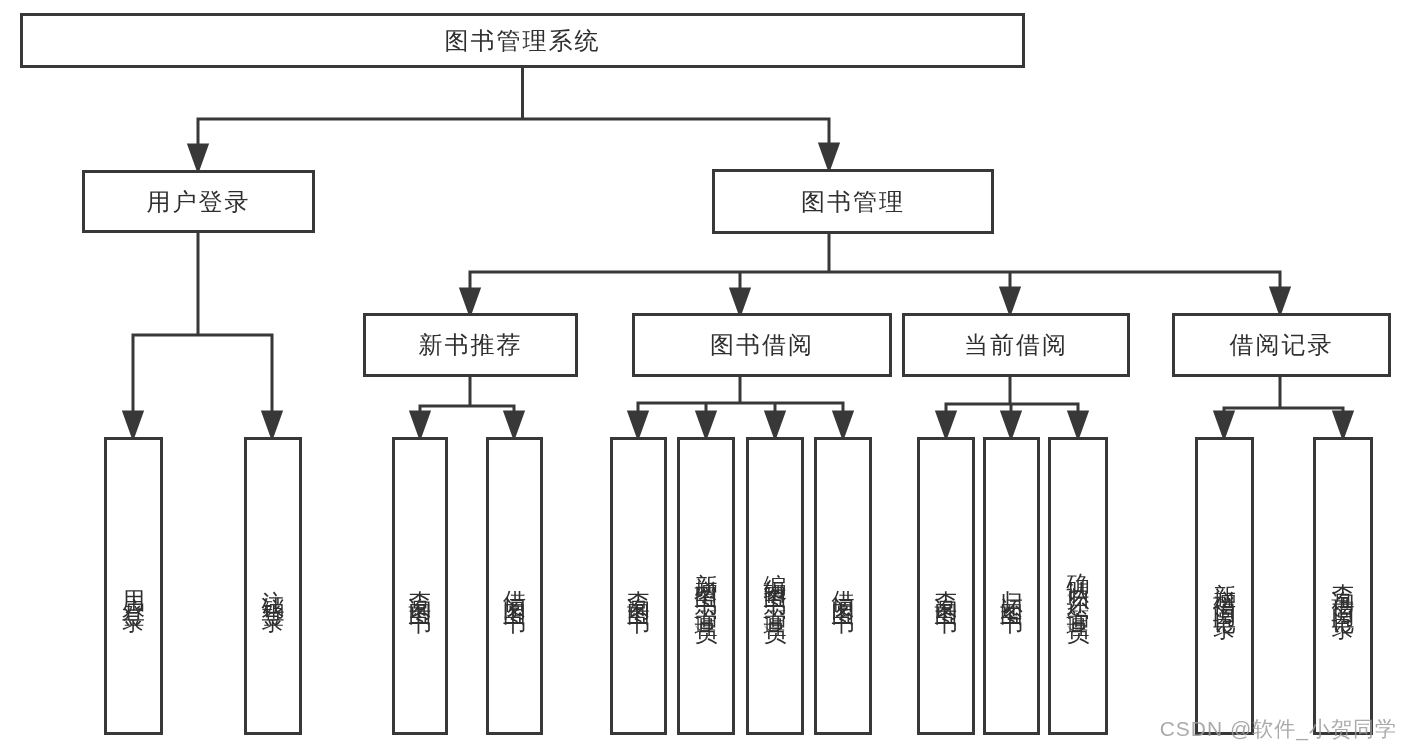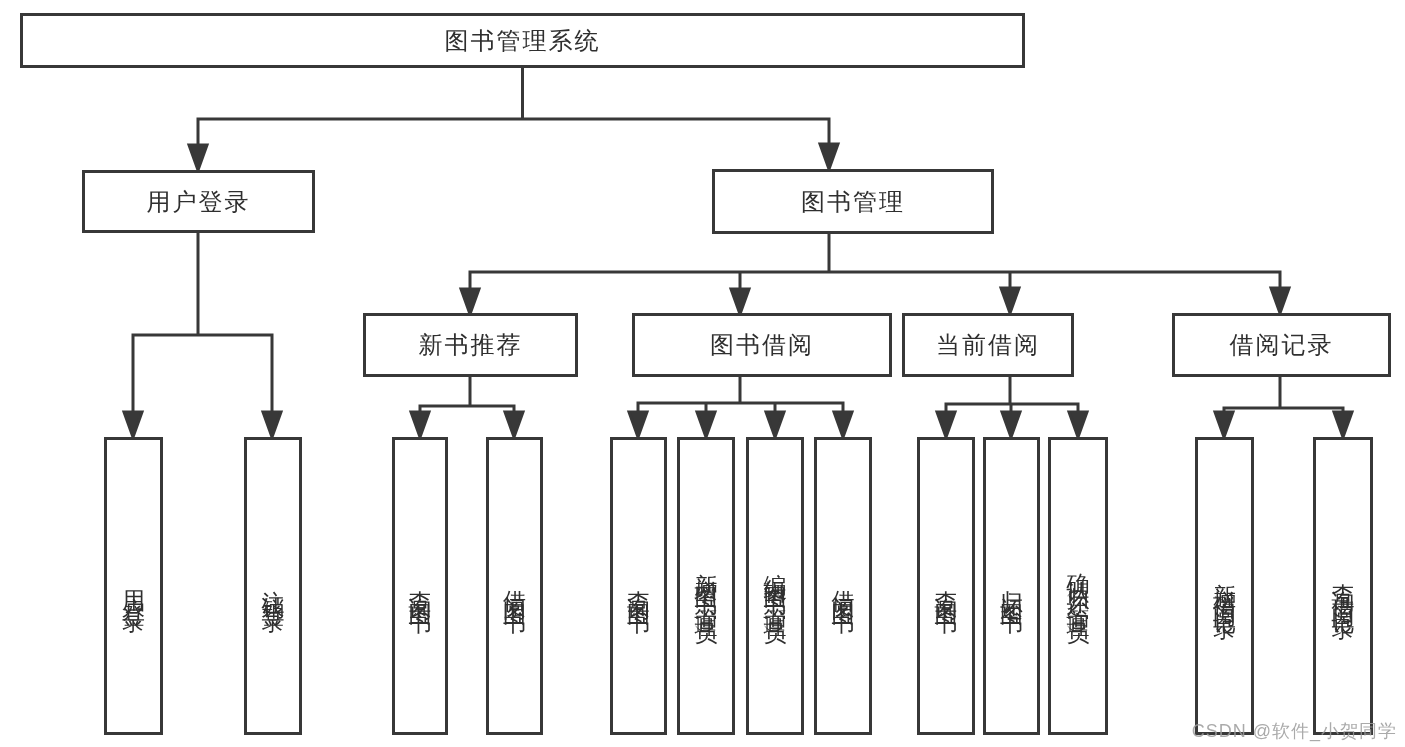--- a/index.html
+++ b/index.html
@@ -41,21 +41,21 @@
     letter-spacing: 7px;
     white-space: normal;
   }
   #watermark {
     position: absolute;
     right: 8px;
     bottom: 4px;
     z-index: 5;
     color: #9c9c9c;
     opacity: 0.85;
-    font-size: 18px;
+    font-size: 21px;
     letter-spacing: 1px;
   }
 </style>
 </head>
 <body>
 
 <div id="canvas">
 
   <svg id="connectors" viewBox="0 0 1405 747" xmlns="http://www.w3.org/2000/svg">
     <g stroke="#383838" stroke-width="3" fill="#383838">
@@ -110,21 +110,21 @@
   <div class="node" style="left:712px;top:169px;width:282px;height:65px">
     <span class="lbl">图书管理</span>
   </div>
 
   <div class="node" style="left:363px;top:313px;width:215px;height:64px">
     <span class="lbl">新书推荐</span>
   </div>
   <div class="node" style="left:632px;top:313px;width:260px;height:64px">
     <span class="lbl">图书借阅</span>
   </div>
-  <div class="node" style="left:902px;top:313px;width:172px;height:64px">
+  <div class="node" style="left:902px;top:313px;width:228px;height:64px">
     <span class="lbl">当前借阅</span>
   </div>
   <div class="node" style="left:1172px;top:313px;width:219px;height:64px">
     <span class="lbl">借阅记录</span>
   </div>
 
   <div class="node vert" style="left:104px;top:437px;width:59px;height:298px">
     <span class="lbl">用户登录</span>
   </div>
   <div class="node vert" style="left:244px;top:437px;width:58px;height:298px">

